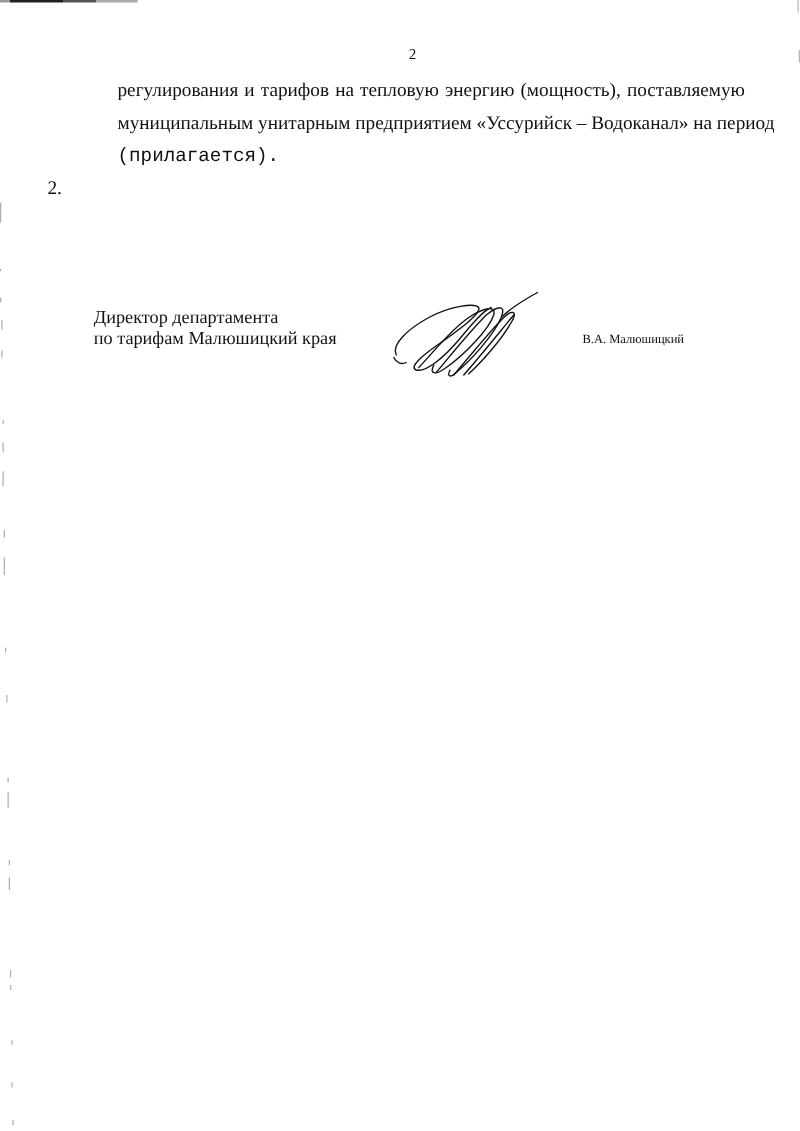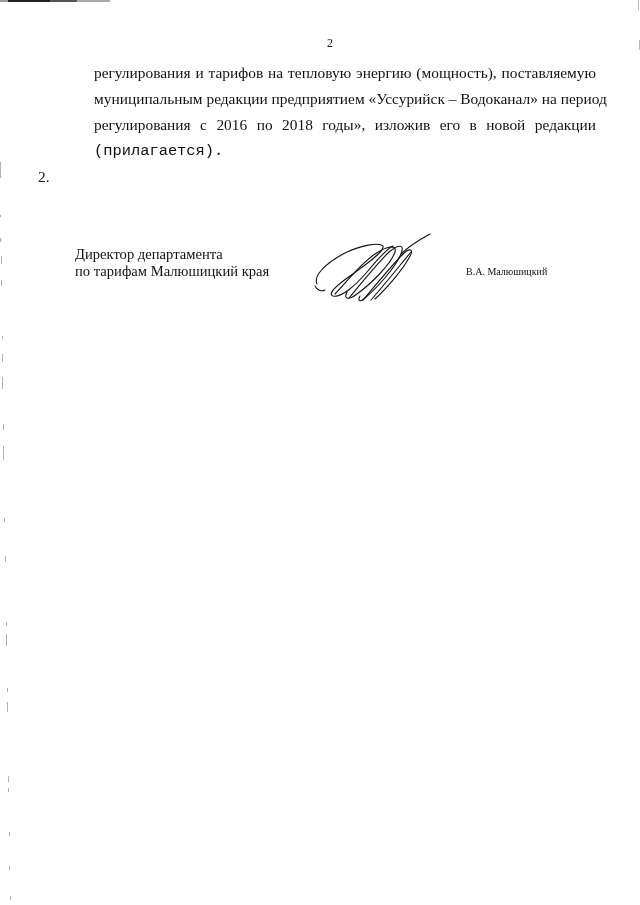--- a/index.html
+++ b/index.html
@@ -147,22 +147,21 @@
 <div class="right-marks">
   <span style="left:638px;top:0px;height:10px;"></span>
   <span style="left:639px;top:40px;height:10px;"></span>
 </div>
 
 <div class="page-number">2</div>
 
 <div class="body-text">
   <div class="para">
     <span class="justify-line">регулирования и тарифов на тепловую энергию (мощность), поставляемую</span>
-    <span class="justify-line">муниципальным редакции предприятием «Уссурийск – Водоканал» на период</span>
-    <span class="justify-line">регулирования с 2016 по 2018 годы», изложив его в новой редакции</span>
+    <span class="justify-line">муниципальным унитарным предприятием «Уссурийск – Водоканал» на период</span>
     <span class="justify-line last">(прилагается).</span>
   </div>
   <div class="item-row" style="margin-left:-73px;">
     <span class="item-num">2.</span>
   </div>
 </div>
 
 <div class="sig-block">
   <div class="sig-title">
     <div>Директор департамента</div>

